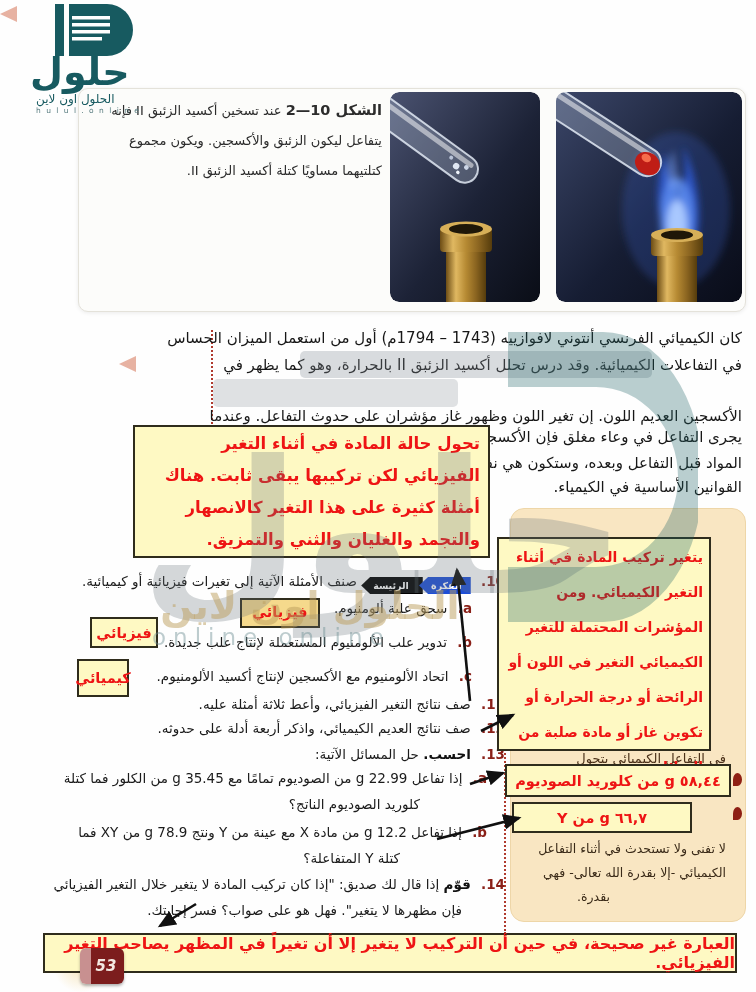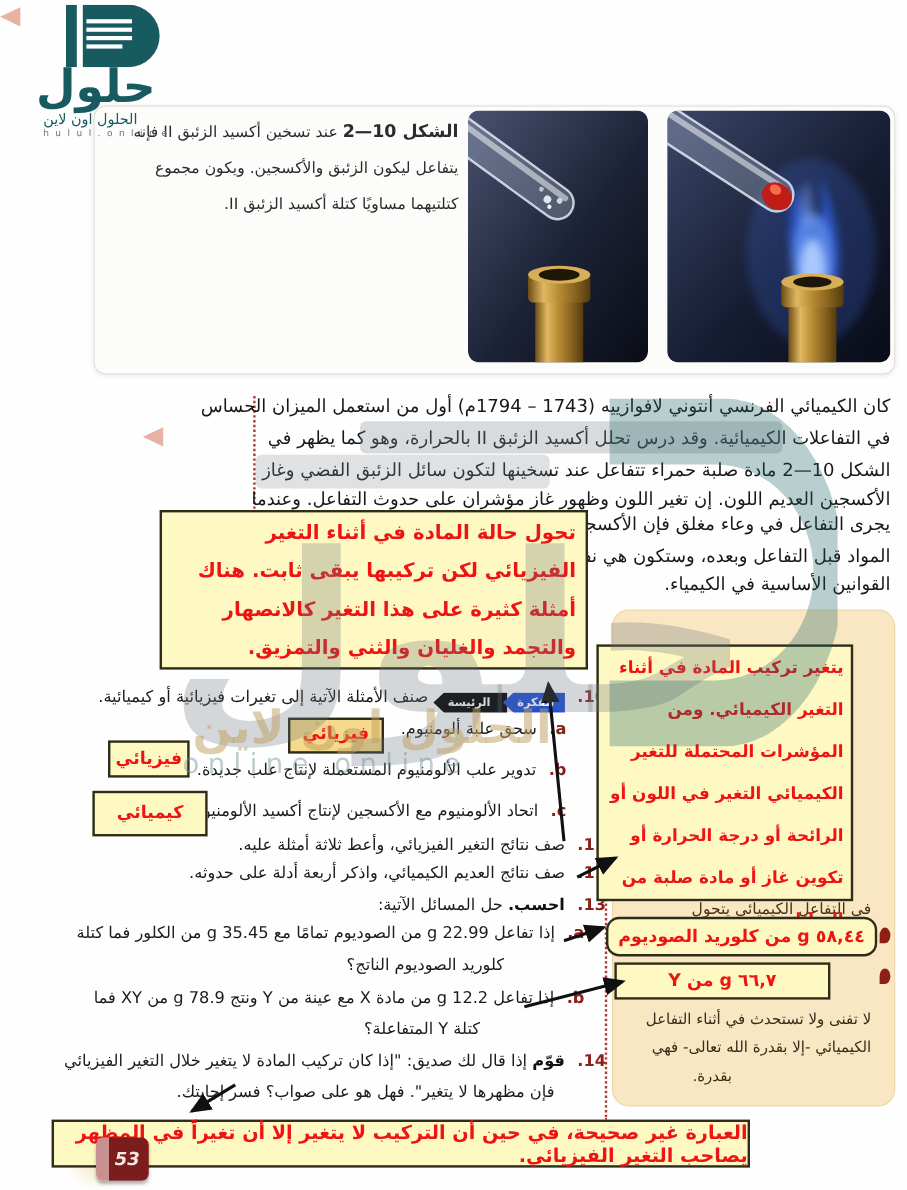--- a/index.html
+++ b/index.html
@@ -43,28 +43,28 @@
   
   .note{ position:absolute; background:#fef9c3; border:2px solid #2f2c1c;
     color:#ee1414; font-weight:bold; direction:rtl; z-index:10; }
   #note1{ left:133px; top:425px; width:357px; height:133px; font-size:16.5px;
     line-height:32px; padding:1px 8px; }
   #note2{ left:497px; top:537px; width:214px; height:214px; font-size:14px;
     line-height:35px; padding:1px 6px; }
   .ans-box{ display:flex; align-items:center; justify-content:center; }
   #ansb{ position:absolute; left:90px; top:617px; width:68px; height:31px;
     font-size:14.5px; z-index:10; }
-  #ansc{ position:absolute; left:77px; top:659px; width:96px; height:38px;
+  #ansc{ position:absolute; left:77px; top:659px; width:52px; height:38px;
     font-size:14.5px; z-index:10; }
   .ans-inline{ display:inline-block; background:#f5d98c; border:2px solid #2f2c1c;
     color:#ee1414; font-weight:bold; font-size:14.5px; padding:1px 10px 3px;
     margin-right:10px; vertical-align:-4px; }
-  #ansnacl{ left:505px; top:764px; width:226px; height:33px; font-size:14.5px;border-radius:11px; }
+  #ansnacl{ left:505px; top:764px; width:226px; height:33px; font-size:14.5px; }
   #ansy{ left:512px; top:802px; width:180px; height:31px; font-size:14.5px; }
-  #notefinal{ left:43px; top:933px; width:582px; height:40px; font-size:16px;
+  #notefinal{ left:43px; top:933px; width:694px; height:40px; font-size:16px;
     display:flex; align-items:center; justify-content:center; }
   
   .sidebar-box{ position:absolute; left:510px; top:508px; width:236px; height:414px;
     background:#f9e6c2; border:1px solid #eed6a8; border-radius:14px; z-index:1; }
   .sb-frag{ position:absolute; right:30px; top:750px; height:14px; overflow:hidden;
     direction:rtl; white-space:nowrap; font-size:13px; line-height:18px;
     color:#4a3018; z-index:2; }
   .sb-line{ position:absolute; right:30px; direction:rtl; white-space:nowrap;
     font-size:12.5px; color:#3a2a18; z-index:2; }
   #sbl0{ top:841px; } #sbl1{ top:865px; } #sbl2{ top:889px; right:146px; }
@@ -178,21 +178,20 @@
       <ellipse cx="141" cy="11" rx="5" ry="4" fill="#ff7a55" opacity="0.85"></ellipse>
     </g>
     <path d="M112 96 C108 78 112 66 118 58 C119 74 124 80 122 94 Z" fill="rgba(130,170,255,0.45)" filter="url(#f-blur)"></path>
   </svg>
 
   <div class="dotline" id="dot1"></div>
   <div class="pink-tri" id="ptri1"></div>
   <div class="pink-tri" id="ptri2"></div>
   <div class="pline" style="top:329px">كان الكيميائي الفرنسي أنتوني لافوازييه (1743 – 1794م) أول من استعمل الميزان الحساس</div>
   <div class="pline" style="top:356px">في التفاعلات الكيميائية. وقد درس تحلل أكسيد الزئبق II بالحرارة، وهو كما يظهر في</div>
-  <div class="pline" style="top:383px">الشكل 10—2 مادة صلبة حمراء تتفاعل عند تسخينها لتكون سائل الزئبق الفضي وغاز</div>
   <div class="pline" style="top:407px">الأكسجين العديم اللون. إن تغير اللون وظهور غاز مؤشران على حدوث التفاعل. وعندما</div>
   <div class="pline" style="top:428px">يجرى التفاعل في وعاء مغلق فإن الأكسجين</div>
   <div class="pline" style="top:454px">المواد قبل التفاعل وبعده، وستكون هي نفس</div>
   <div class="pline" style="top:478px">القوانين الأساسية في الكيمياء.</div>
 
   <div class="sidebar-box"></div>
   <div class="dotline" id="dot2"></div>
   <div class="sb-frag">في التفاعل الكيميائي يتحول</div>
   <div class="sb-line" id="sbl0">لا تفنى ولا تستحدث في أثناء التفاعل</div>
   <div class="sb-line" id="sbl1">الكيميائي -إلا بقدرة الله تعالى- فهي</div>

